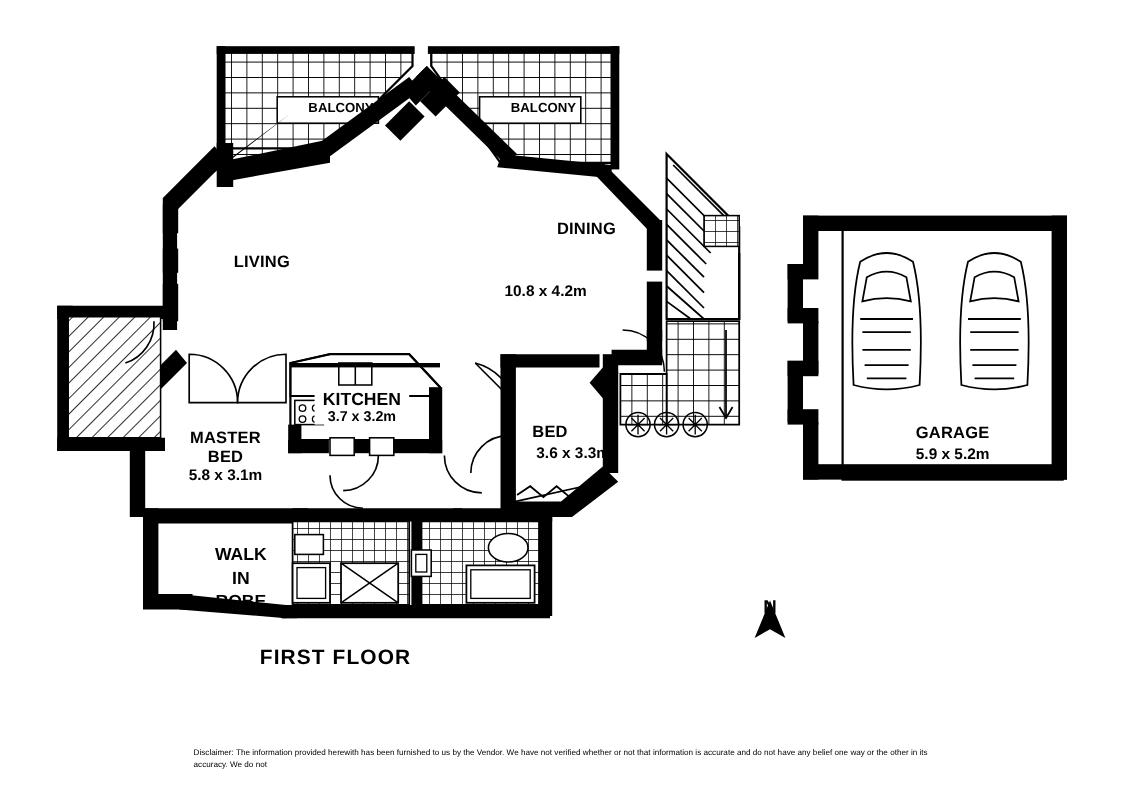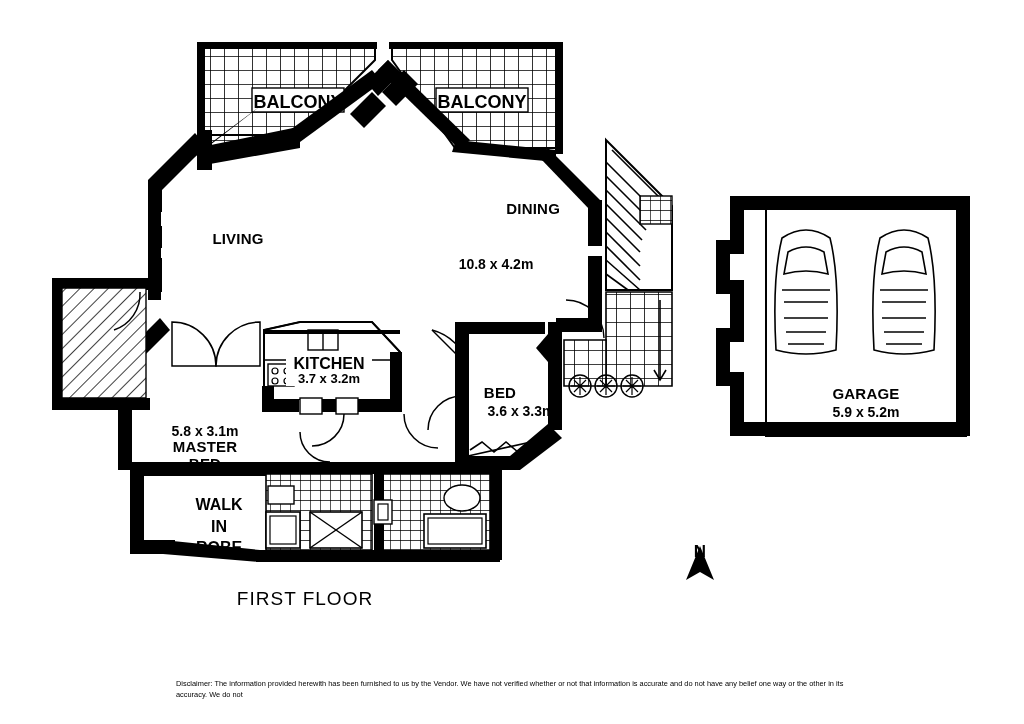--- a/index.html
+++ b/index.html
@@ -28,22 +28,22 @@
     font-family: "Liberation Sans", sans-serif;
     color: #000;
     white-space: pre;
     line-height: 1.15;
     pointer-events: none;
   }
   .room-name { font-size: 15px; font-weight: bold; letter-spacing: 0.2px; }
   .room-dim  { font-size: 14px; font-weight: bold; }
   .small-name { font-size: 16px; font-weight: bold; }
   .small-dim  { font-size: 13px; font-weight: bold; }
-  .balcony-lbl { font-size: 18px; font-weight: bold; }
-  .title-lbl { font-size: 19px; font-weight: normal; letter-spacing: 1px; }
+  .balcony-lbl { font-size: 12px; font-weight: bold; padding-left: 12px; }
+  .title-lbl { font-size: 19px; font-weight: bold; letter-spacing: 1px; }
   .compass-lbl { font-size: 17px; font-weight: bold; }
   .disclaimer {
     position: absolute;
     left: 176px;
     top: 678px;
     width: 700px;
     font-size: 7.4px;
     line-height: 1.5;
     color: #000;
     text-align: left;
@@ -300,21 +300,21 @@
 <div class="lbl balcony-lbl" style="left:436px; top:92px; width:92px;">BALCONY</div>
 
 <div class="lbl room-name" style="left:176px; top:230px; width:124px;">LIVING</div>
 
 <div class="lbl room-name" style="left:436px; top:200px; width:124px;text-align:right;">DINING</div>
 <div class="lbl room-dim" style="left:398px; top:256px; width:196px;">10.8 x 4.2m</div>
 
 <div class="lbl small-name" style="left:286px; top:355px; width:86px;">KITCHEN</div>
 <div class="lbl small-dim" style="left:280px; top:372px; width:98px;">3.7 x 3.2m</div>
 
-<div class="lbl room-name" style="left:140px; top:390px; width:130px; white-space:pre-line;margin-top:48px;">MASTER
+<div class="lbl room-name" style="left:140px; top:390px; width:130px; white-space:pre-line;">MASTER
 BED</div>
 <div class="lbl room-dim" style="left:140px; top:423px; width:130px;">5.8 x 3.1m</div>
 
 <div class="lbl room-name" style="left:438px; top:384px; width:124px;">BED</div>
 <div class="lbl room-dim" style="left:434px; top:403px; width:134px;padding-left:20px;">3.6 x 3.3m</div>
 
 <div class="lbl small-name" style="left:166px; top:494px; width:106px; white-space:pre-line; line-height:1.35;">WALK
 IN
 ROBE</div>
 

